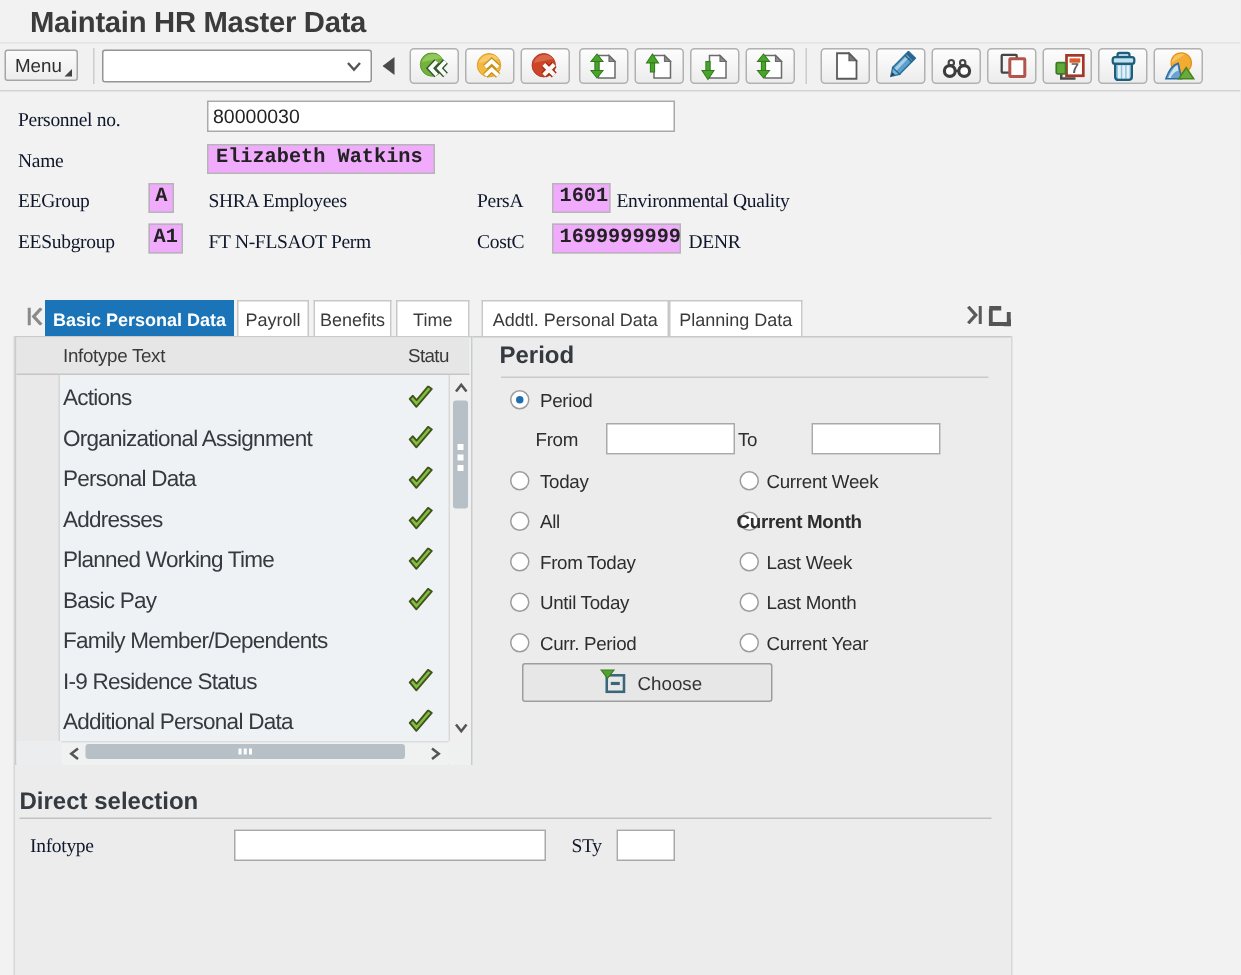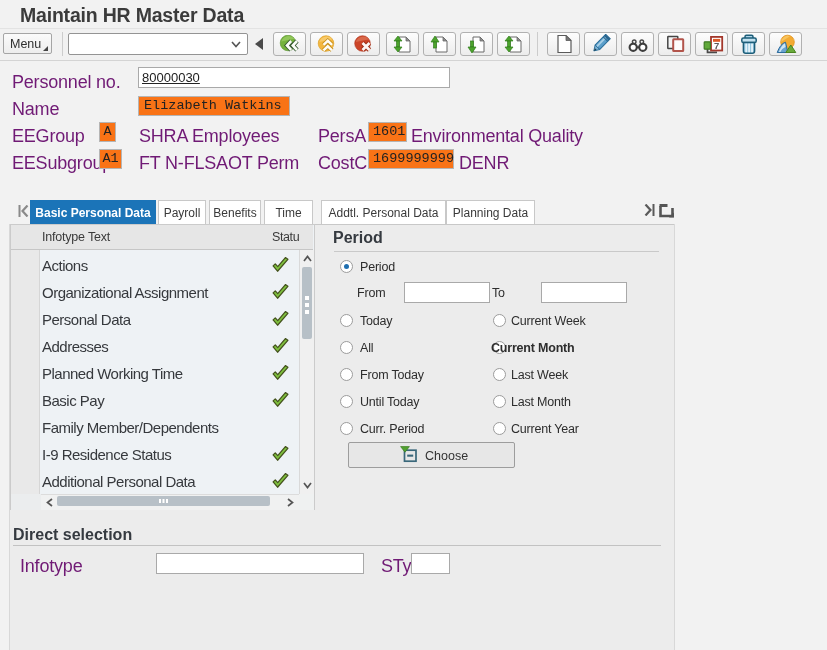--- a/index.html
+++ b/index.html
@@ -1,21 +1,21 @@
 <!DOCTYPE html>
 <html><head>
 <meta charset="utf-8">
 <style>
   * { margin:0; padding:0; box-sizing:border-box; }
   html,body { width:827px; height:650px; }
   body { font-family:"Liberation Sans", sans-serif; background:#f2f2f2; position:relative; overflow:hidden; color:#3c3c3c; }
   .abs { position:absolute; }
-  .lbl { font-size:18px; letter-spacing:-0.2px; color:#701a75; white-space:nowrap; }
+  .lbl { font-size:13px; letter-spacing:-0.2px; color:#0f172a; white-space:nowrap;font-family:Liberation Serif, serif; }
   .inp { position:absolute; background:#fff; border:1px solid #a9a9a9; font-size:13px; padding:0 3px; color:#222; }
-  .rof { position:absolute; background:#f97316; border:1px solid #b5b5b5; font-family:"Liberation Mono", monospace; font-size:13.5px; font-weight:normal; color:#222222; }
+  .rof { position:absolute; background:#f0abfc; border:1px solid #b5b5b5; font-family:"Liberation Mono", monospace; font-size:13.5px; font-weight:bold; color:#222222; }
   .btn { position:absolute; width:33px; height:24px; background:linear-gradient(#fdfdfd,#ececec); border:1px solid #b1b1b1; border-radius:3px; display:flex; align-items:center; justify-content:center; }
   .tab { position:absolute; top:200px; height:24px; background:#fff; border:1px solid #c8c8c8; border-bottom:none; font-size:12px; white-space:nowrap; color:#3a3a3a; display:flex; align-items:center; justify-content:center; }
   .radio { position:absolute; width:13px; height:13px; border-radius:50%; background:#fff; border:1px solid #9c9c9c; }
   .radio.sel::after { content:""; position:absolute; left:3px; top:3px; width:5px; height:5px; border-radius:50%; background:#1f6fb0; }
   .rlbl { position:absolute; font-size:12.5px; letter-spacing:-0.2px; color:#2d2d2d; white-space:nowrap; }
   .row-text { position:absolute; left:42px; font-size:15px; letter-spacing:-0.5px; color:#36393d; white-space:nowrap; }
 </style>
 </head>
 <body>
 
@@ -161,21 +161,21 @@
   <svg width="24" height="20" viewBox="0 0 24 20">
     <circle cx="13.5" cy="8" r="6.8" fill="#f3ab33" stroke="#e2921c" stroke-width="0.8"></circle>
     <path d="M7,8 a6.8,6.8 0 0 1 9,-5.8 Z" fill="#f7c45e"></path>
     <path d="M3.2,18.5 Q6.5,9.5 11.5,8.2 L13.8,18.5 Z" fill="#6ba3cf" stroke="#2d6c9e" stroke-width="1"></path>
     <path d="M4.8,18 Q8,10.5 11,9.3 L11.6,13 Q7.5,14.5 6.5,18 Z" fill="#cfe4f2"></path>
     <polygon points="11.8,18.5 16.8,11 21.8,18.5" fill="#69ab3a" stroke="#49831f" stroke-width="1"></polygon>
   </svg>
 </div>
 
 <div class="lbl abs" style="left:12px;top:72px;">Personnel no.</div>
-<div class="inp" style="left:138px;top:67px;width:312px;height:21px;line-height:19px;text-decoration:underline;">80000030</div>
+<div class="inp" style="left:138px;top:67px;width:312px;height:21px;line-height:19px;">80000030</div>
 <div class="lbl abs" style="left:12px;top:99px;">Name</div>
 <div class="rof" style="left:138px;top:96px;width:152px;height:20px;line-height:18px;padding:0 5px;">Elizabeth Watkins</div>
 
 <div class="lbl abs" style="left:12px;top:126px;">EEGroup</div>
 <div class="rof" style="left:99px;top:122px;width:17px;height:20px;text-align:center;line-height:18px;">A</div>
 <div class="lbl abs" style="left:139px;top:126px;">SHRA Employees</div>
 <div class="lbl abs" style="left:318px;top:126px;">PersA</div>
 <div class="rof" style="left:368px;top:122px;width:39px;height:20px;line-height:18px;padding:0 4px;">1601</div>
 <div class="lbl abs" style="left:411px;top:126px;">Environmental Quality</div>
 

